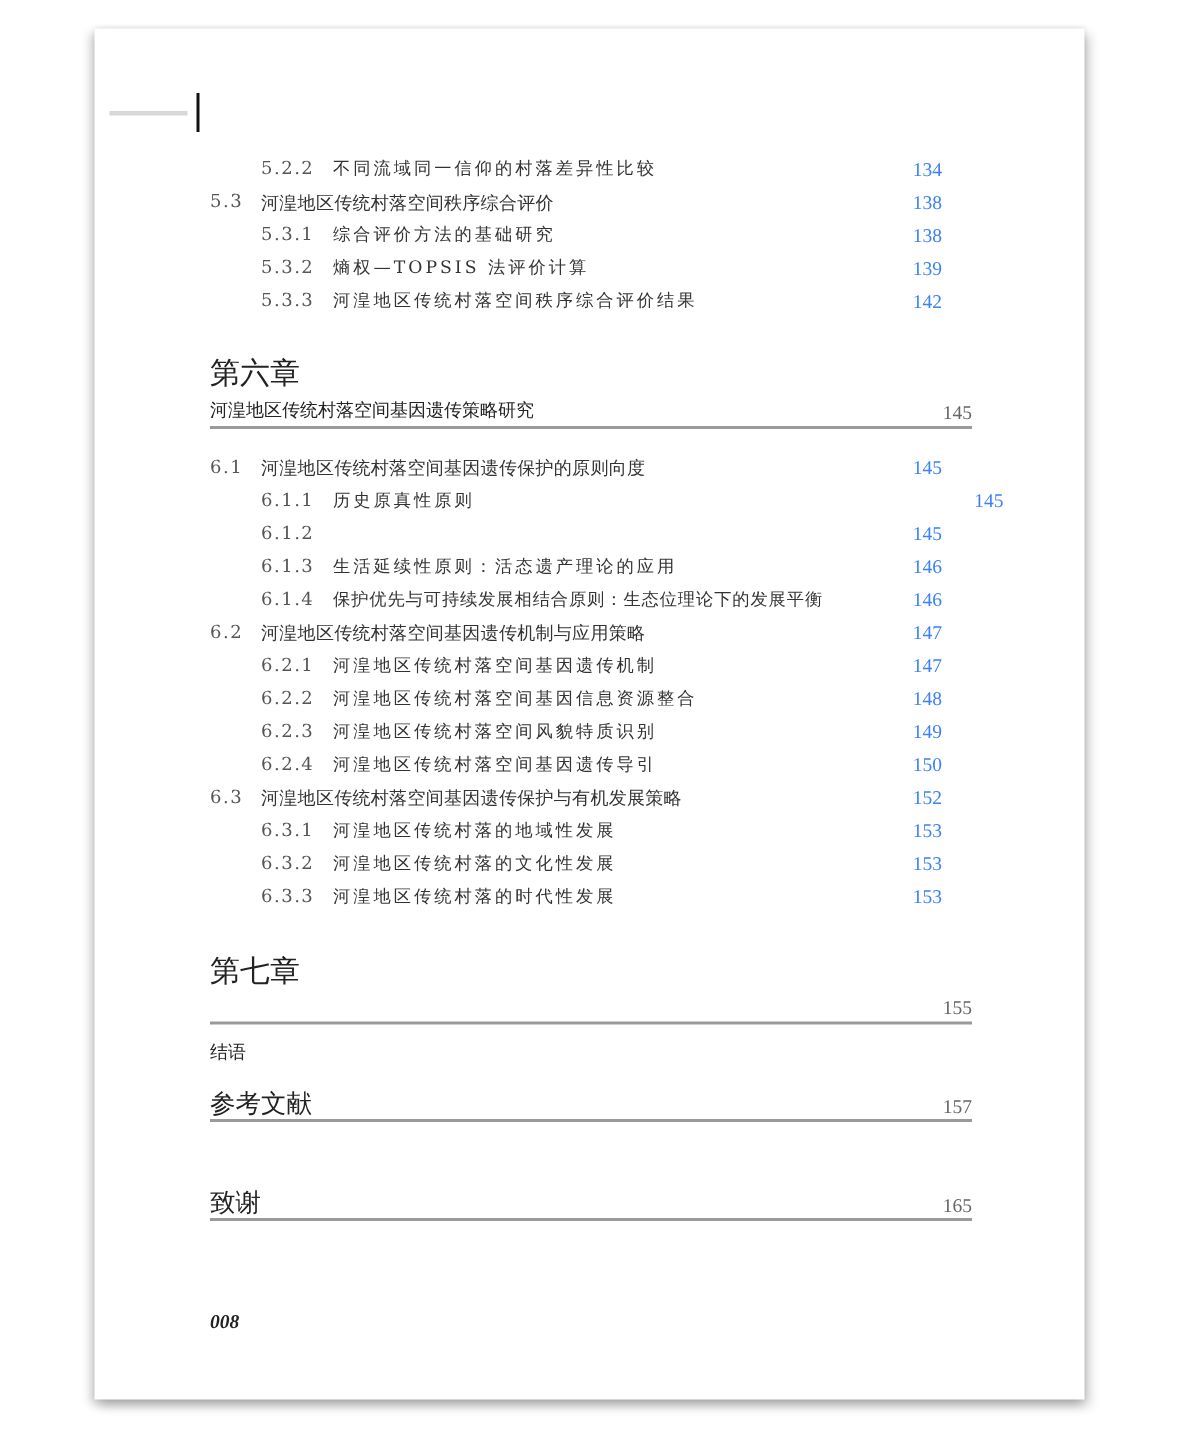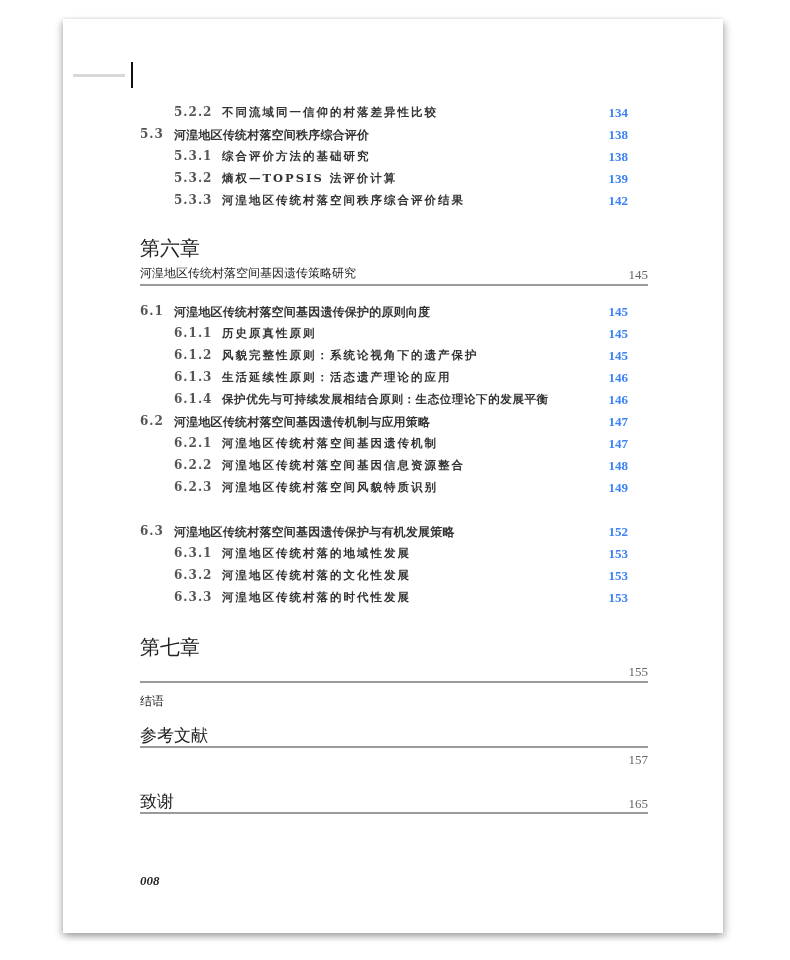--- a/index.html
+++ b/index.html
@@ -51,21 +51,20 @@
       white-space: nowrap;
     }
     .row {
       position: absolute;
       left: 0;
       width: 640px;
       height: 20px;
       font-size: 12px;
       color: #444;
       white-space: nowrap;
-      font-weight: bold;
     }
     .row .num {
       position: absolute;
       top: 0;
       font-family: "DejaVu Serif", "Liberation Serif", serif;
       color: #555;
       letter-spacing: 1px;
     }
     .row .title {
       position: absolute;
@@ -166,28 +165,27 @@
   <div class="chapter-label" style="top:216px;">第六章</div>
   <div class="chapter-title" style="top:246px;">河湟地区传统村落空间基因遗传策略研究</div>
   <div class="chapter-page" style="top:248px;">145</div>
   <div class="rule" style="top:265px;"></div>
 
   <div class="row sec" style="top:285px;">
     <span class="num">6.1</span>
     <span class="title">河湟地区传统村落空间基因遗传保护的原则向度</span>
     <span class="page-num">145</span>
   </div>
-  <div class="row sub" style="top:307px;">
+  <div class="row sub" style="top:307px;padding-left:41px;">
     <span class="num">6.1.1</span>
     <span class="title">历史原真性原则</span>
     <span class="page-num">145</span>
   </div>
   <div class="row sub" style="top:329px;">
     <span class="num">6.1.2</span>
-    <span class="title">风貌完整性原则：系统论视角下的遗产保护</span>
     <span class="page-num">145</span>
   </div>
   <div class="row sub" style="top:351px;">
     <span class="num">6.1.3</span>
     <span class="title">生活延续性原则：活态遗产理论的应用</span>
     <span class="page-num">146</span>
   </div>
   <div class="row sub" style="top:373px;">
     <span class="num">6.1.4</span>
     <span class="title" style="letter-spacing:0.6px;">保护优先与可持续发展相结合原则：生态位理论下的发展平衡</span>
@@ -206,20 +204,25 @@
   <div class="row sub" style="top:439px;">
     <span class="num">6.2.2</span>
     <span class="title">河湟地区传统村落空间基因信息资源整合</span>
     <span class="page-num">148</span>
   </div>
   <div class="row sub" style="top:461px;">
     <span class="num">6.2.3</span>
     <span class="title">河湟地区传统村落空间风貌特质识别</span>
     <span class="page-num">149</span>
   </div>
+  <div class="row sub" style="top:483px;">
+    <span class="num">6.2.4</span>
+    <span class="title">河湟地区传统村落空间基因遗传导引</span>
+    <span class="page-num">150</span>
+  </div>
   <div class="row sec" style="top:505px;">
     <span class="num">6.3</span>
     <span class="title">河湟地区传统村落空间基因遗传保护与有机发展策略</span>
     <span class="page-num">152</span>
   </div>
   <div class="row sub" style="top:527px;">
     <span class="num">6.3.1</span>
     <span class="title">河湟地区传统村落的地域性发展</span>
     <span class="page-num">153</span>
   </div>
@@ -233,21 +236,21 @@
     <span class="title">河湟地区传统村落的时代性发展</span>
     <span class="page-num">153</span>
   </div>
 
   <div class="chapter-label" style="top:615px;">第七章</div>
   <div class="chapter-title" style="top:674px;">结语</div>
   <div class="chapter-page" style="top:645px;">155</div>
   <div class="rule" style="top:662px;"></div>
 
   <div class="chapter-title big" style="top:705px;">参考文献</div>
-  <div class="chapter-page" style="top:733px;font-family:Liberation Serif, serif;">157</div>
+  <div class="chapter-page" style="top:711px;font-family:Liberation Serif, serif;">157</div>
   <div class="rule" style="top:727px;"></div>
 
   <div class="chapter-title big" style="top:771px;">致谢</div>
   <div class="chapter-page" style="top:777px;">165</div>
   <div class="rule" style="top:793px;"></div>
 
   <div class="folio">008</div>
 </div>
 
 </body></html>

